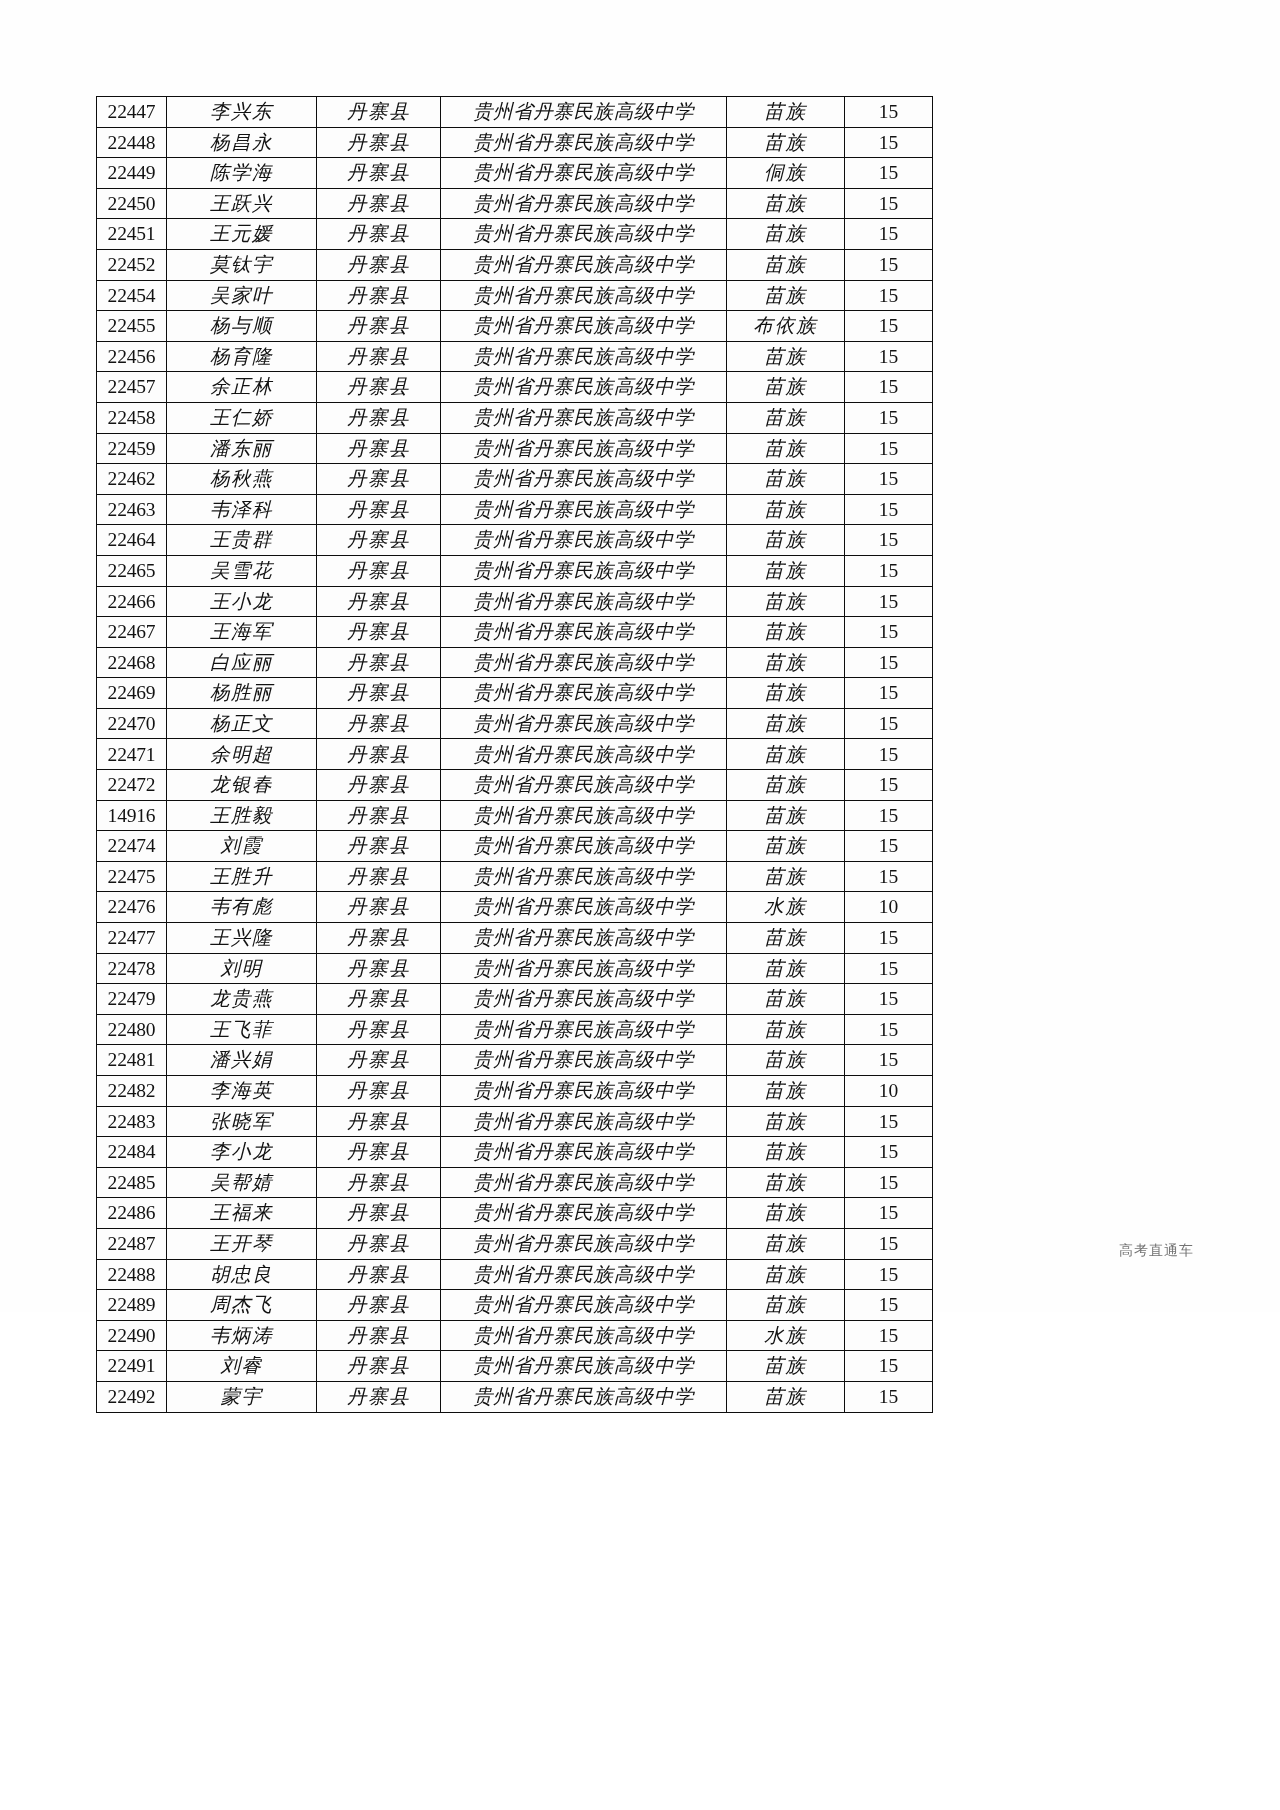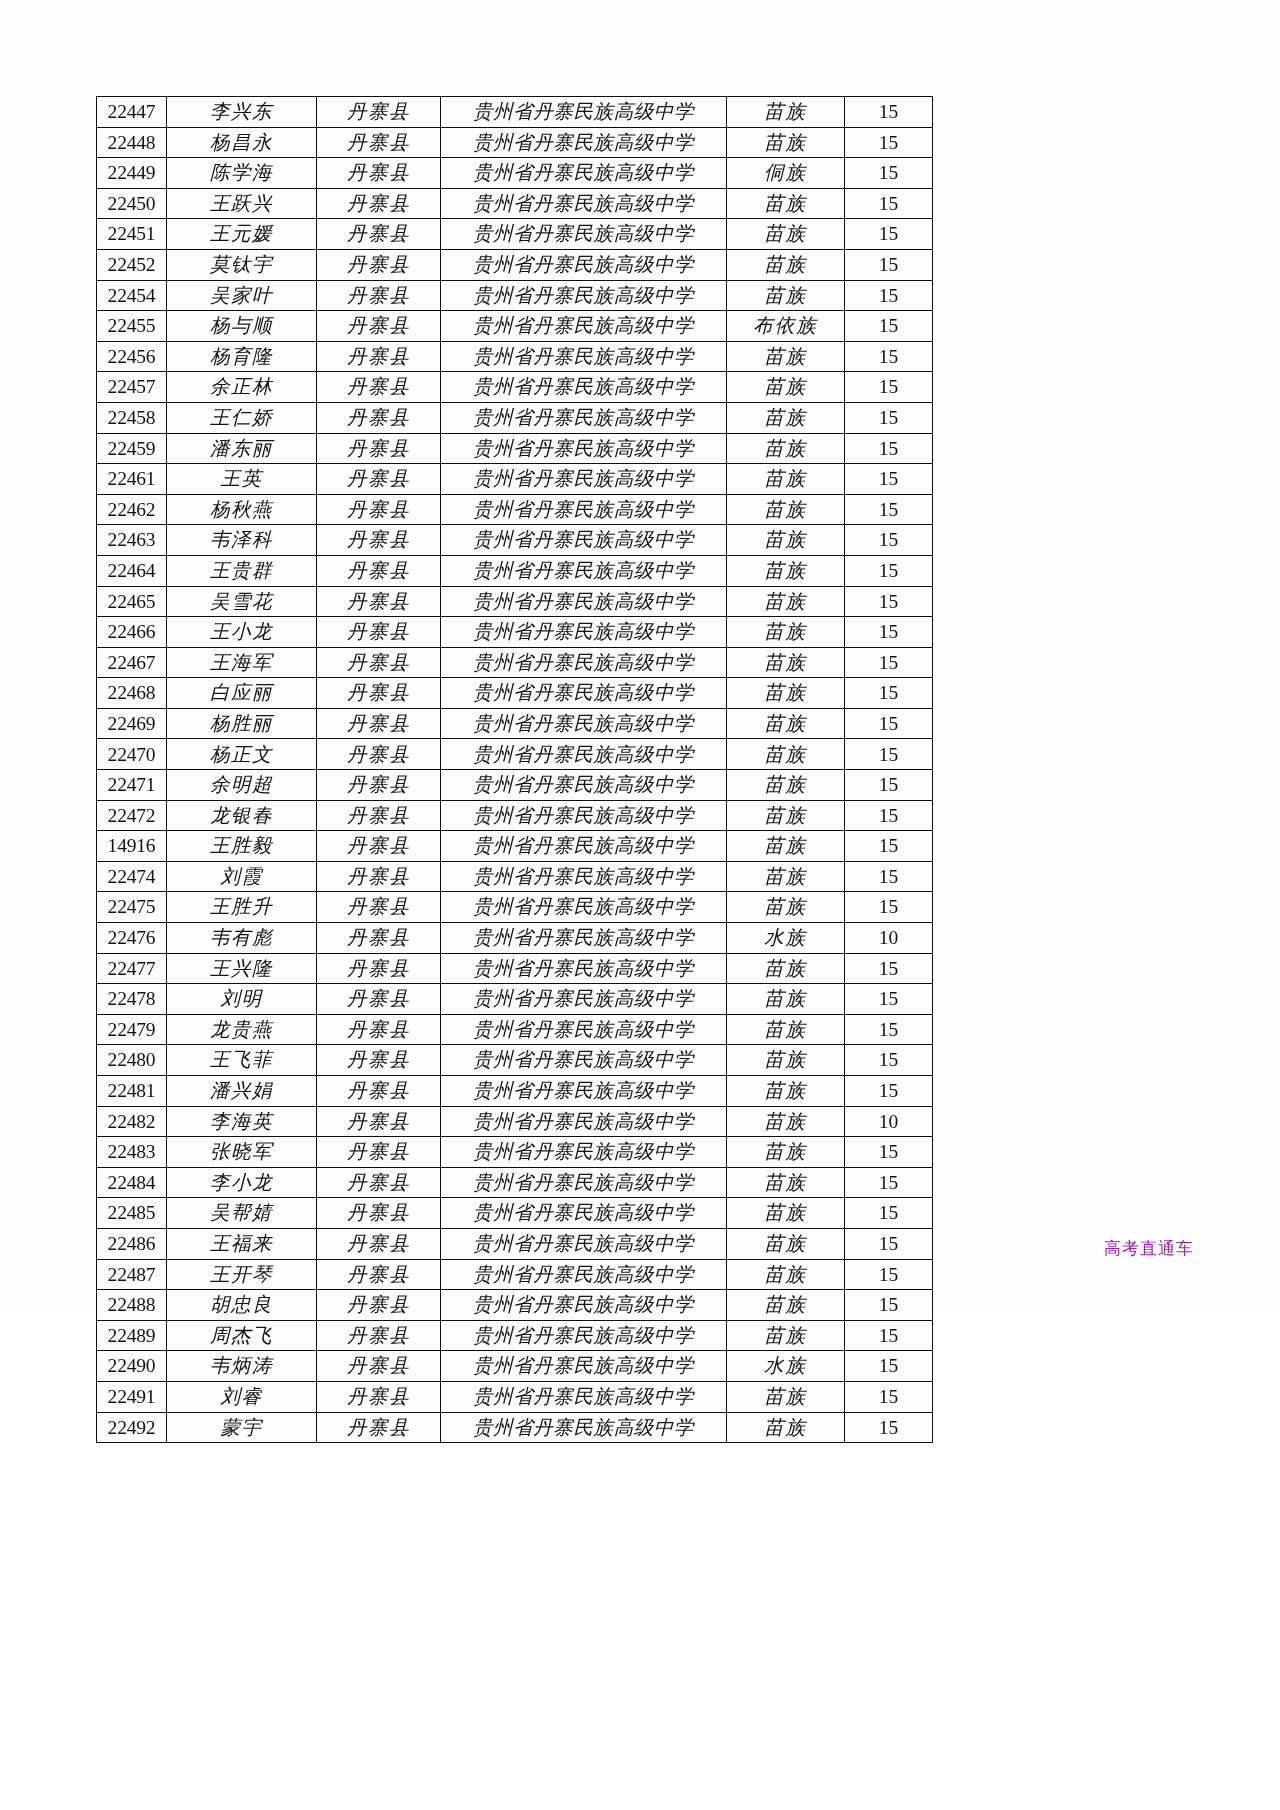--- a/index.html
+++ b/index.html
@@ -78,22 +78,22 @@
   }
   td.score-cell {
     font-family: Liberation Serif, serif;
     font-size: 20px;
   }
   .watermark {
     position: absolute;
     right: 86px;
     bottom: 52px;
     font-family: "DejaVu Sans", "Liberation Sans", sans-serif;
-    font-size: 17px;
-    color: #a21caf;
+    font-size: 14px;
+    color: #737373;
     letter-spacing: 1px;
     user-select: none;
   }
 </style>
 </head>
 <body>
 
 <div class="page">
 
   <div class="table-wrap">
@@ -197,28 +197,20 @@
           </tr>
           <tr>
             <td class="id-cell">22459</td>
             <td class="name-cell">潘东丽</td>
             <td class="county-cell">丹寨县</td>
             <td class="school-cell">贵州省丹寨民族高级中学</td>
             <td class="eth-cell">苗族</td>
             <td class="score-cell">15</td>
           </tr>
           <tr>
-            <td class="id-cell">22461</td>
-            <td class="name-cell">王英</td>
-            <td class="county-cell">丹寨县</td>
-            <td class="school-cell">贵州省丹寨民族高级中学</td>
-            <td class="eth-cell">苗族</td>
-            <td class="score-cell">15</td>
-          </tr>
-          <tr>
             <td class="id-cell">22462</td>
             <td class="name-cell">杨秋燕</td>
             <td class="county-cell">丹寨县</td>
             <td class="school-cell">贵州省丹寨民族高级中学</td>
             <td class="eth-cell">苗族</td>
             <td class="score-cell">15</td>
           </tr>
           <tr>
             <td class="id-cell">22463</td>
             <td class="name-cell">韦泽科</td>

